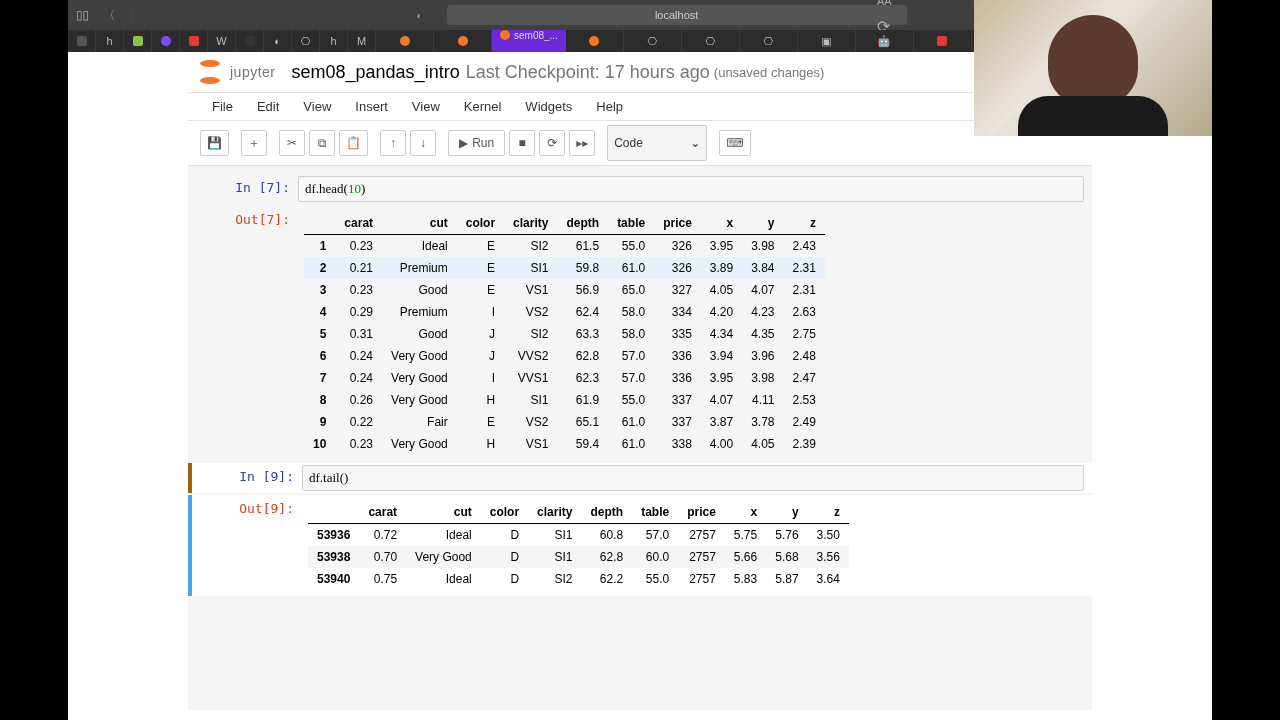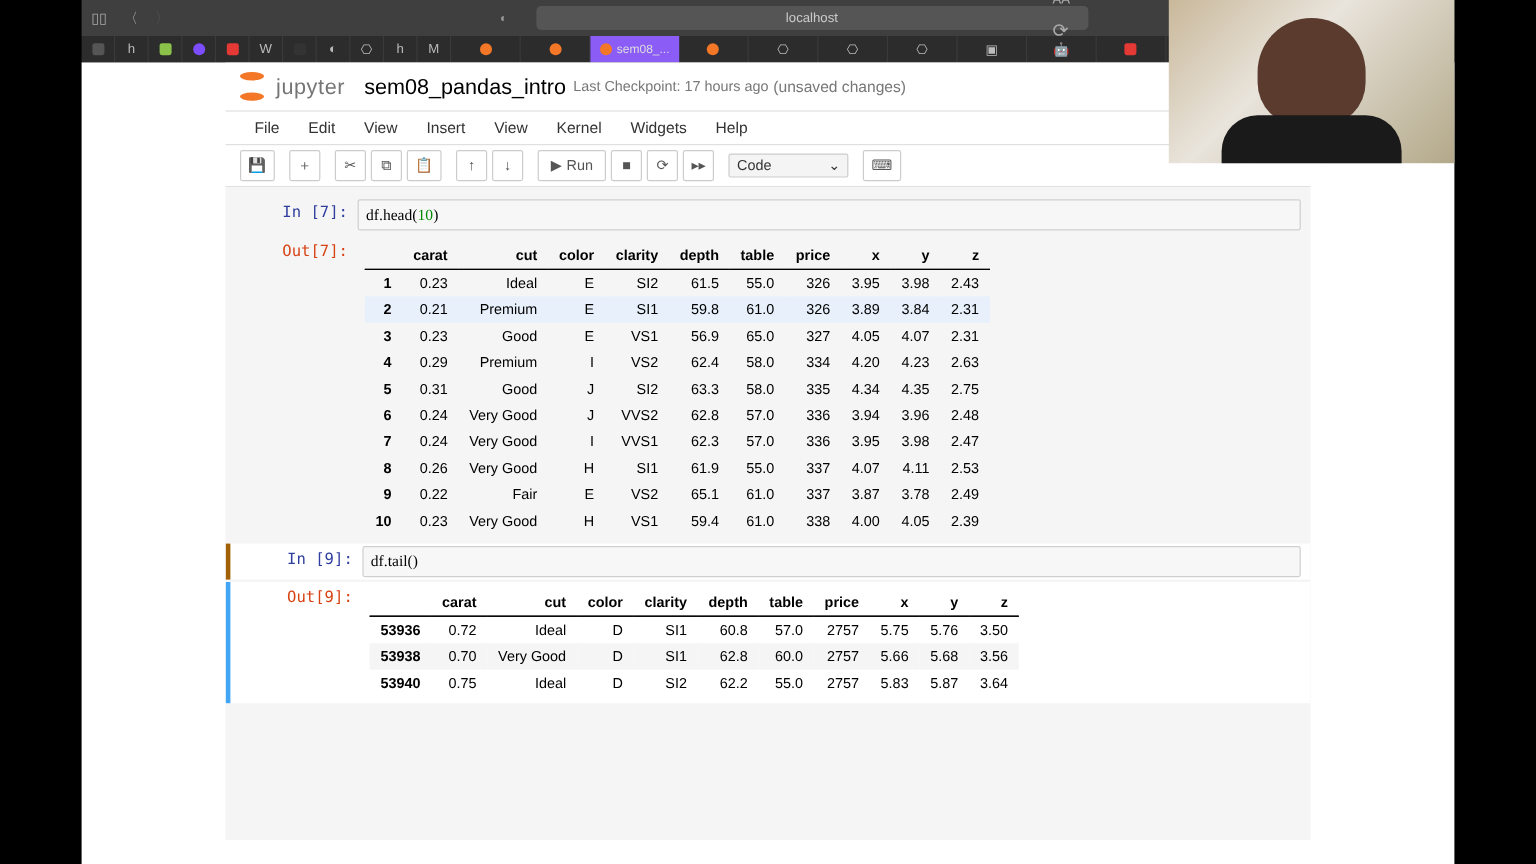--- a/index.html
+++ b/index.html
@@ -8,41 +8,41 @@
 .browser-chrome { position:absolute; top:0; left:68px; right:68px; height:30px; background:#3f3f3f; display:flex; align-items:center; padding:0 8px; gap:8px; }
 .nav-group { display:flex; align-items:center; gap:14px; }
 .nav-btn { color:#aaa; font-size:12px; user-select:none; }
 .nav-btn.disabled { color:#555; }
 .addr-bar { flex:1; max-width:460px; height:20px; background:#555; border-radius:4px; margin:0 auto; display:flex; align-items:center; justify-content:center; color:#ccc; font-size:11px; position:relative; }
 .addr-icons-r { position:absolute; right:15px; display:flex; gap:4px; color:#aaa; font-size:16px;flex-direction:column; }
 .shield { position:absolute; left:-30px; color:#999; font-size:10px; }
 .tab-strip { position:absolute; top:30px; left:68px; right:68px; height:22px; background:#2c2c2c; display:flex; align-items:center; }
 .tab-strip .fav { width:28px; height:22px; display:flex; align-items:center; justify-content:center; color:#bbb; font-size:11px; border-right:1px solid #3a3a3a; }
 .tab-strip .dot { width:10px; height:10px; border-radius:2px; }
-.tab-label { color:#ddd; font-size:10px; padding:0 8px; background:#8b5cf6; height:22px; display:flex; align-items:center; gap:4px; }
+.tab-label { color:#ddd; font-size:10px; padding:0 8px; background:#6d28d9; height:22px; display:flex; gap:4px; }
 .page { position:absolute; top:52px; left:68px; right:68px; bottom:0; background:#fff; overflow:hidden; }
 .jup-header { background:#fff; border-bottom:1px solid #e0e0e0; display:flex; align-items:center; padding:6px 12px 6px 8px; margin-left:120px; margin-right:120px; }
 .jup-logo { display:flex; align-items:center; gap:6px; margin-right:10px; }
 .jup-logo-mark { width:28px; height:28px; position:relative; }
 .jup-logo-mark::before, .jup-logo-mark::after { content:""; position:absolute; left:4px; right:4px; height:7px; border-radius:50%; background:#f37726; }
 .jup-logo-mark::before { top:2px; }
 .jup-logo-mark::after { bottom:2px; }
-.jup-word { font-family:"Helvetica Neue",sans-serif; font-size:18px; color:#757575; letter-spacing:.5px; }
+.jup-word { font-family:"Helvetica Neue",sans-serif; font-size:14px; color:#757575; letter-spacing:.5px; }
 .nb-title { font-size:18px; font-weight:400; color:#000; margin-left:6px; }
-.nb-checkpoint { font-size:12px; color:#777; margin-left:6px; }
+.nb-checkpoint { font-size:18px; color:#777; margin-left:6px; }
 .nb-autosave { font-size:13px; color:#777; margin-left:4px; }
 .right-kernel { margin-left:auto; display:flex; align-items:center; gap:10px; }
 .not-trusted { border:1px solid #ccc; padding:3px 10px; font-size:12px; color:#333; border-radius:2px; }
 .menu-bar { display:flex; gap:0; padding:0 12px; margin-left:120px; margin-right:120px; border-bottom:1px solid #e0e0e0; }
 .menu-item { padding:6px 12px; font-size:13px; color:#333; cursor:default; }
 .toolbar { display:flex; align-items:center; gap:4px; padding:4px 12px; margin-left:120px; margin-right:120px; border-bottom:1px solid #e0e0e0; }
 .tbtn { border:1px solid #ccc; background:#fff; height:26px; min-width:26px; display:flex; align-items:center; justify-content:center; font-size:12px; color:#555; border-radius:2px; padding:0 6px; }
 .tbtn.run { padding:0 10px; gap:4px; }
 .tsep { width:4px; }
-.celltype { border:1px solid #ccc; height:20px; width:100px; display:flex; align-items:center; padding:0 6px; font-size:12px; background:#f4f4f4; color:#333; border-radius:2px; }
+.celltype { border:1px solid #ccc; height:36px; width:100px; display:flex; align-items:center; padding:0 6px; font-size:12px; background:#f4f4f4; color:#333; border-radius:2px; }
 .nb-area { background:#f5f5f5; padding:6px 0 20px; margin-left:120px; margin-right:120px; height:calc(100% - 124px); overflow:hidden; }
 .cell { display:flex; margin:2px 0; padding:2px 0; }
 .cell.selected { border-left:4px solid #a16207; background:#fff; }
 .prompt { width:110px; text-align:right; padding:4px 8px 4px 0; font-family:Menlo,Monaco,monospace; font-size:13px; color:#303f9f; flex-shrink:0; }
 .prompt.out { color:#d84315; }
 .prompt.in { color:#303f9f; }
 .code-input { flex:1; border:1px solid #cfcfcf; background:#f7f7f7; border-radius:2px; padding:4px 6px; font-family:Liberation Serif, serif; font-size:13px; margin-right:8px; }
 .output-area { flex:1; padding:4px 6px; }
 .df { border-collapse:collapse; font-size:12px; }
 .df th, .df td { padding:4px 9px; text-align:right; }

